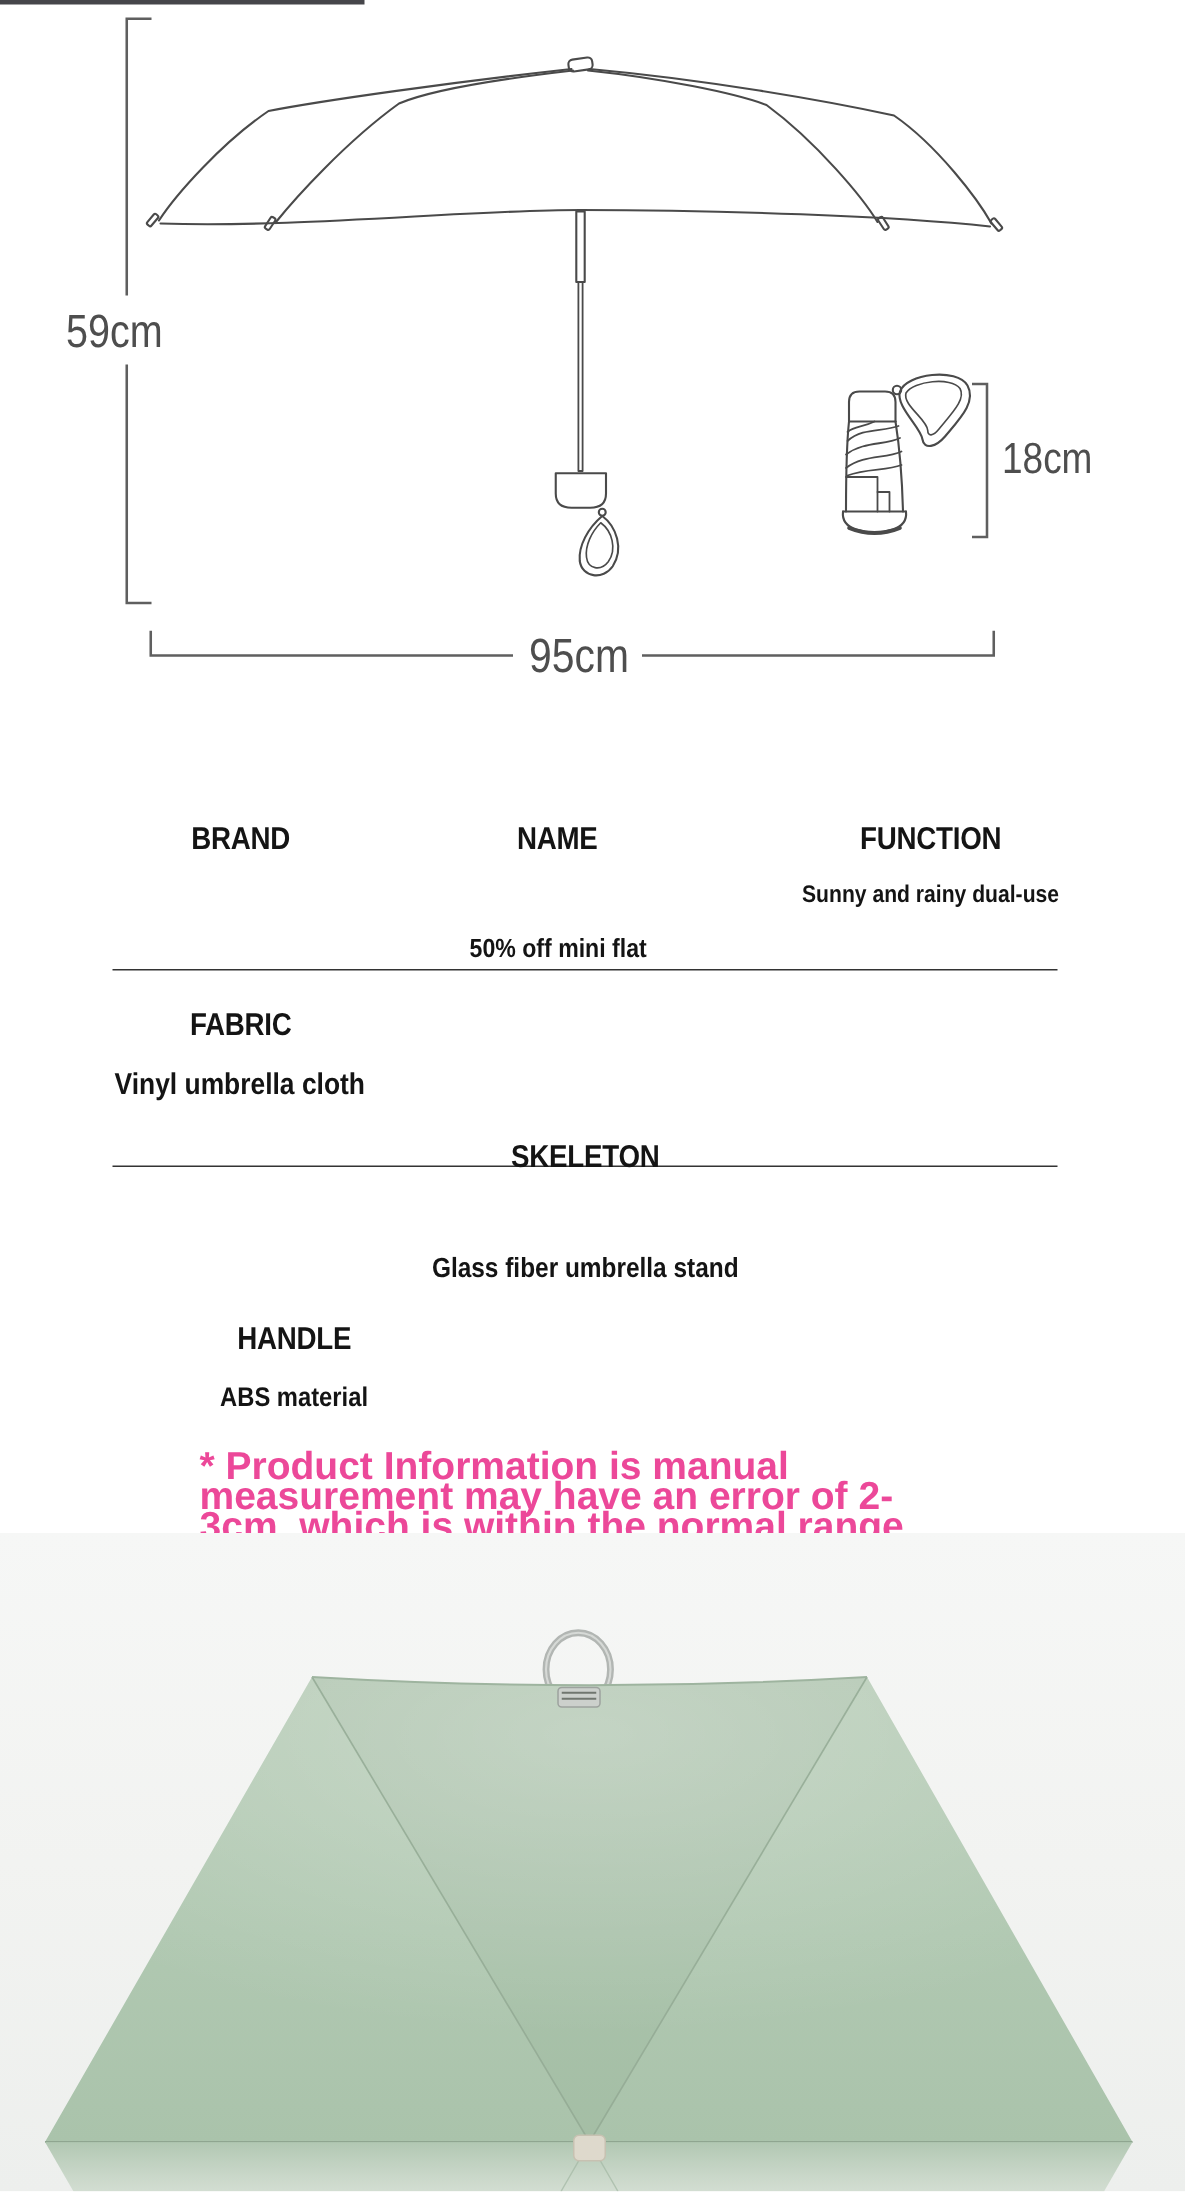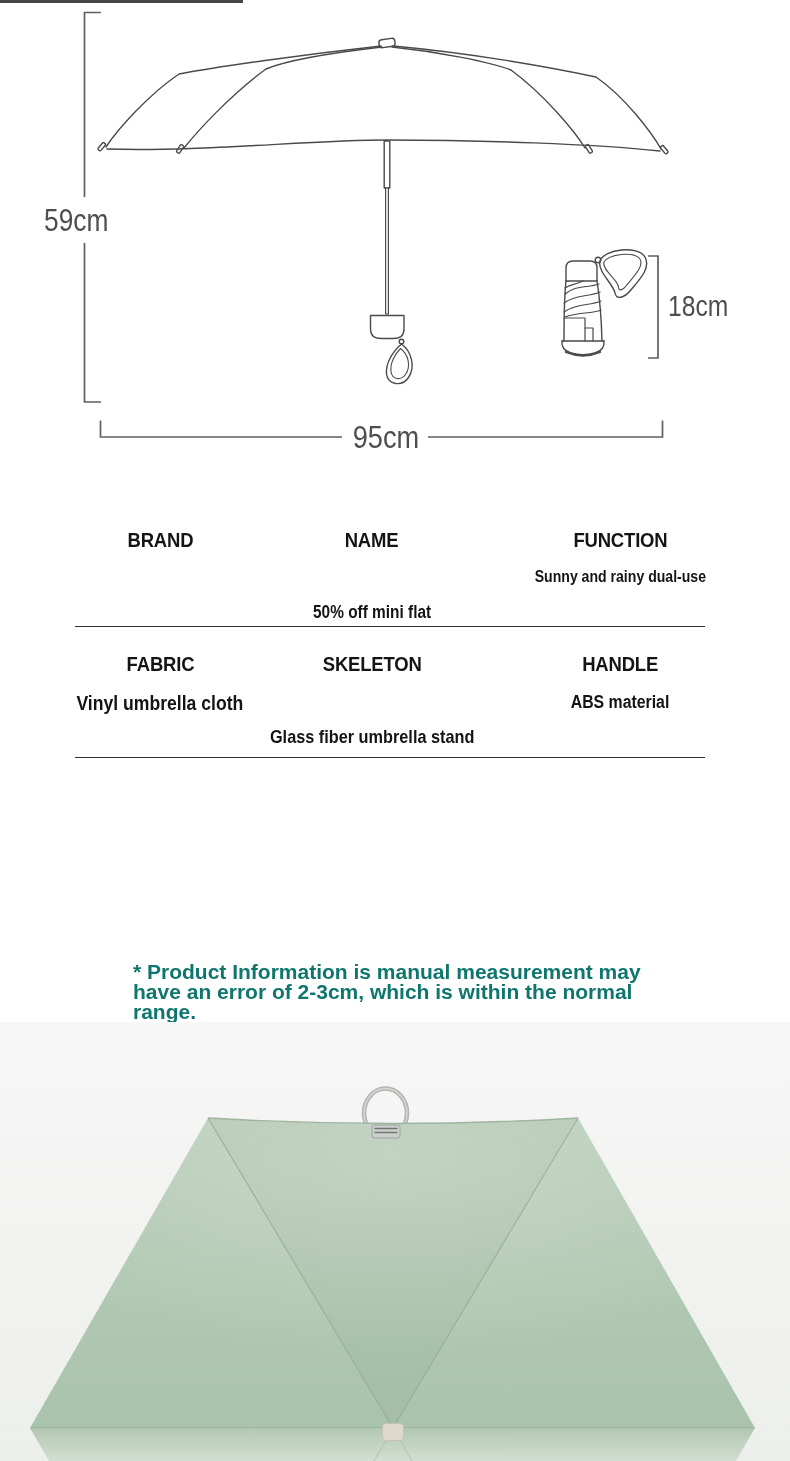--- a/index.html
+++ b/index.html
@@ -15,24 +15,24 @@
   .diagram-svg{position:absolute;left:0;top:0;}
   .dim-label{
     position:absolute;color:#4e4e4e;font-weight:400;white-space:nowrap;
     transform:scaleX(0.85);
   }
   .dim-height{left:44px;top:203px;font-size:31px;transform-origin:0 50%;}
   .dim-width{left:341px;top:419px;width:90px;text-align:center;font-size:32px;transform-origin:50% 50%;}
   .dim-folded{left:668px;top:290px;font-size:29px;transform-origin:0 50%;}
 
   
-  .spec-table{position:absolute;left:75px;top:509px;width:630px;color:#141414;}
+  .spec-table{position:absolute;left:75px;top:529px;width:630px;color:#141414;}
   .spec-row{display:flex;border-bottom:1px solid #333;}
   .spec-row.r1{height:117px;}
-  .spec-row.r2{height:130px;}
+  .spec-row.r2{height:130px;flex-direction:column;}
   .spec-row.r3{height:119px;}
   .spec-cell{display:flex;flex-direction:column;align-items:center;}
   .c1{width:170px;}
   .c2{flex:1;gap:34px;}
   .c3{width:170px;margin-left:36px;}
   .spec-label{
     font-size:21px;font-weight:700;letter-spacing:-0.2px;white-space:nowrap;
     transform:scaleX(0.88);transform-origin:50% 50%;
   }
   .r1 .spec-label{margin-top:19px;}
@@ -48,21 +48,21 @@
   .r2 .c1 .spec-value{font-size:20px;}
   .r2 .c2 .spec-value{font-size:18.5px;}
   .r2 .c3 .spec-value{font-size:18px;}
   .r3 .c1 .spec-value{font-size:28px;}
   .r3 .c2 .spec-value{font-size:30px;}
   .r3 .c3 .spec-value{font-size:21px;}
 
   
   .disclaimer{
     position:absolute;left:133px;top:941px;width:514px;
-    color:#0f766e;font-size:21px;font-weight:700;line-height:20px;letter-spacing:0px;
+    color:#ec4899;font-size:26px;font-weight:700;line-height:20px;letter-spacing:0px;
   }
 
   
   .photo{position:absolute;left:0;top:1022px;width:790px;height:439px;}
 </style>
 </head>
 <body>
 
 <div class="top-sliver"></div>
 

